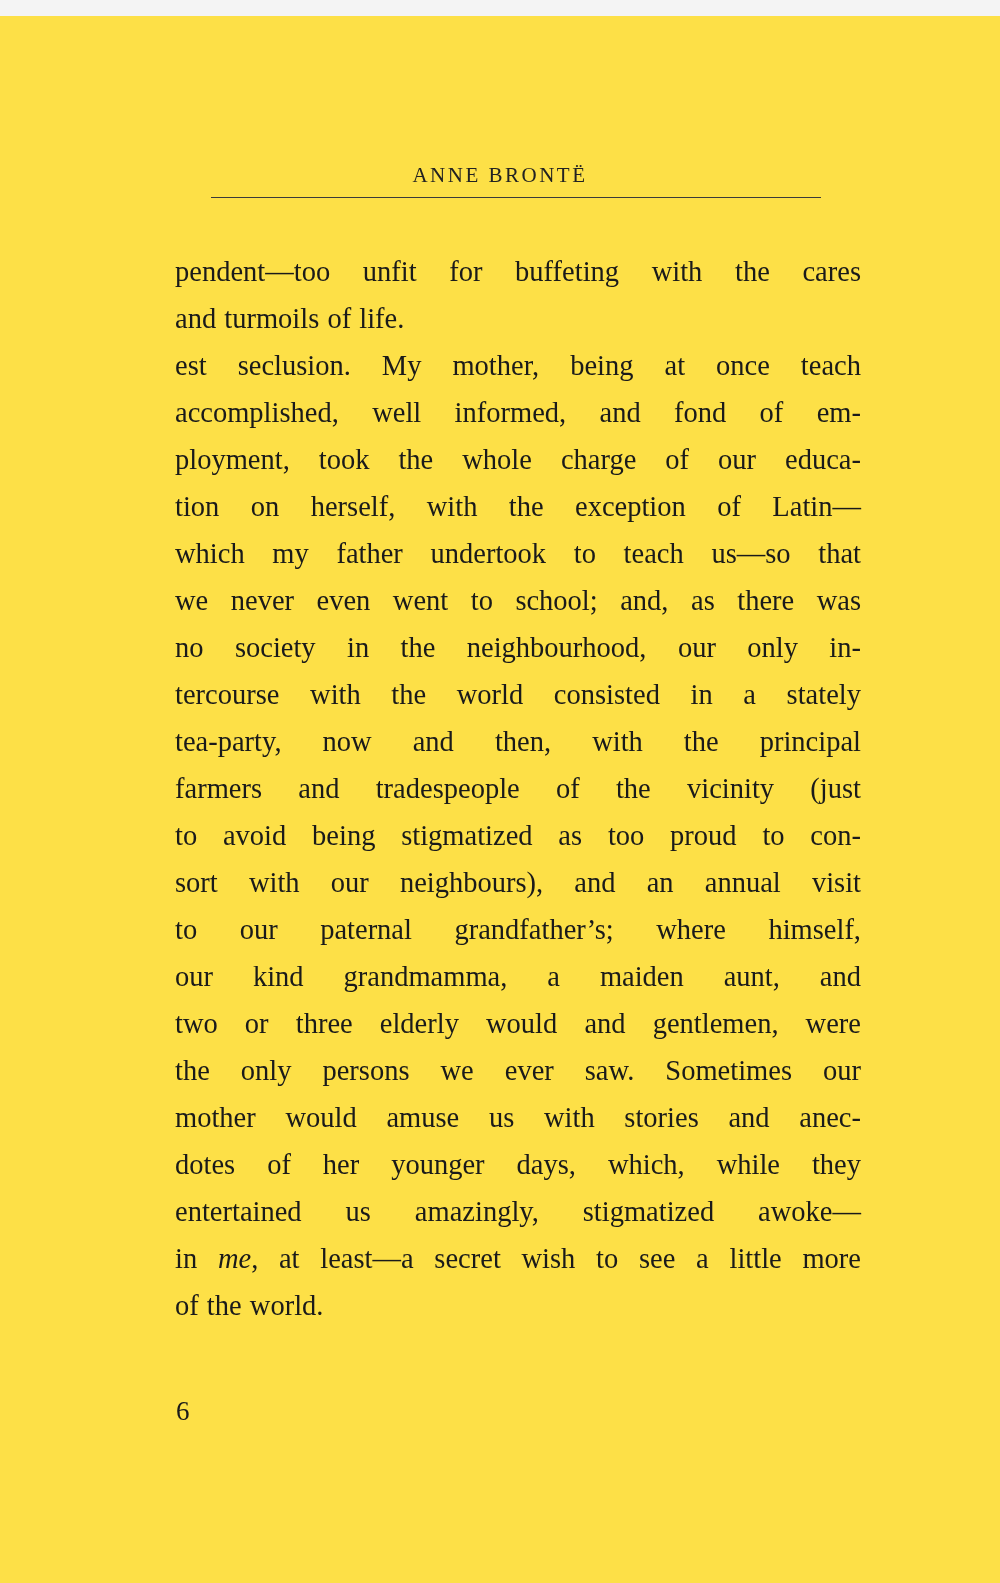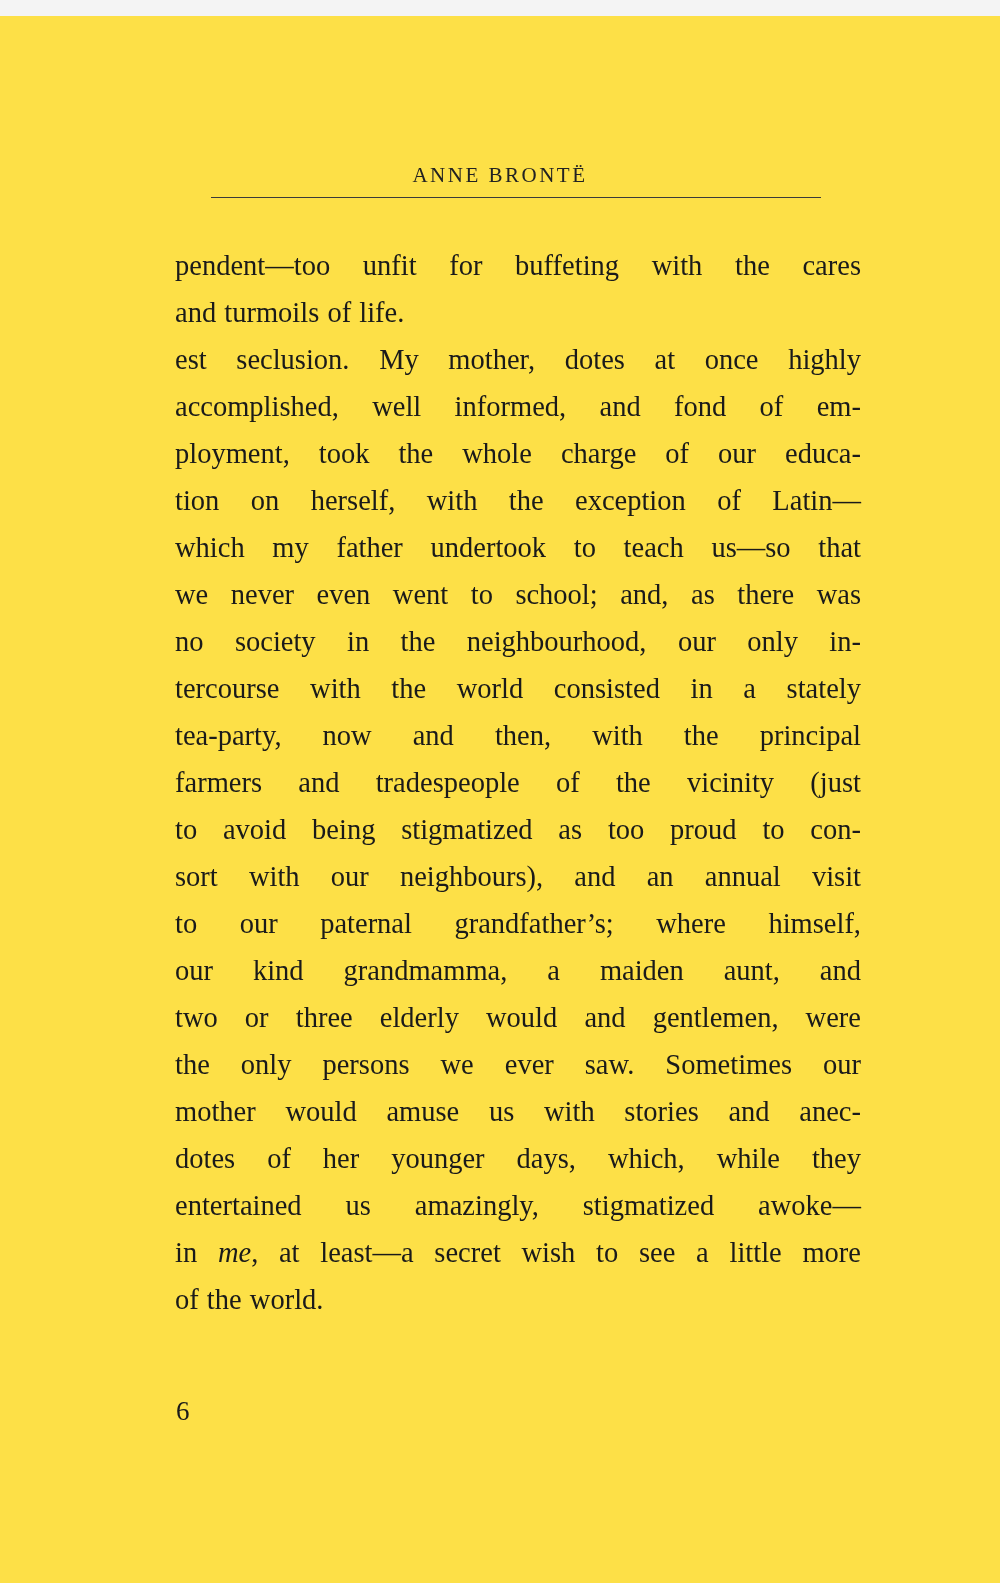--- a/index.html
+++ b/index.html
@@ -32,21 +32,21 @@
     top: 181px;
     left: 211px;
     width: 610px;
     height: 0;
     border: none;
     border-top: 1.5px solid #3a3a3a;
     margin: 0;
   }
   .body-text {
     position: absolute;
-    top: 226px;
+    top: 232px;
     left: 175px;
     width: 686px;
     font-size: 28.5px;
     line-height: 47px;
   }
   .line {
     text-align: justify;
     text-align-last: justify;
     word-spacing: 1px;
     white-space: normal;
@@ -72,21 +72,21 @@
 
 <div class="page">
 
   <div class="running-header">ANNE BRONTË</div>
 
   <hr class="header-rule">
 
   <div class="body-text">
       <div class="line">pendent—too unfit for buffeting with the cares</div>
       <div class="line no-justify">and turmoils of life.</div>
-      <div class="line">est seclusion. My mother, dotes at once highly</div>
+      <div class="line">est seclusion. My mother, being at once teach</div>
       <div class="line">accomplished, well informed, and fond of em-</div>
       <div class="line">ployment, took the whole charge of our educa-</div>
       <div class="line">tion on herself, with the exception of Latin—</div>
       <div class="line">which my father undertook to teach us—so that</div>
       <div class="line">we never even went to school; and, as there was</div>
       <div class="line">no society in the neighbourhood, our only in-</div>
       <div class="line">tercourse with the world consisted in a stately</div>
       <div class="line">tea-party, now and then, with the principal</div>
       <div class="line">farmers and tradespeople of the vicinity (just</div>
       <div class="line">to avoid being stigmatized as too proud to con-</div>

